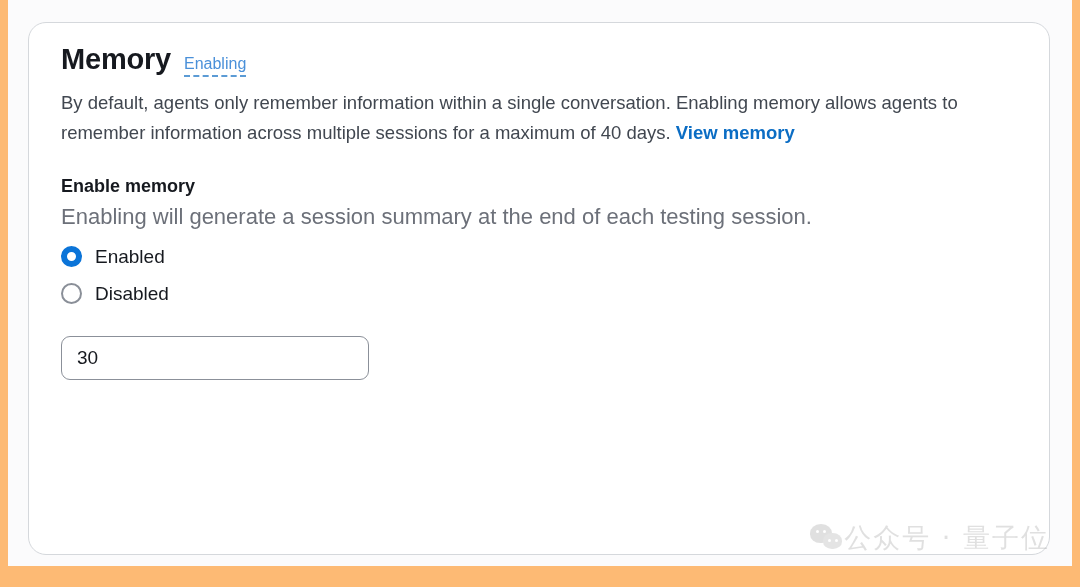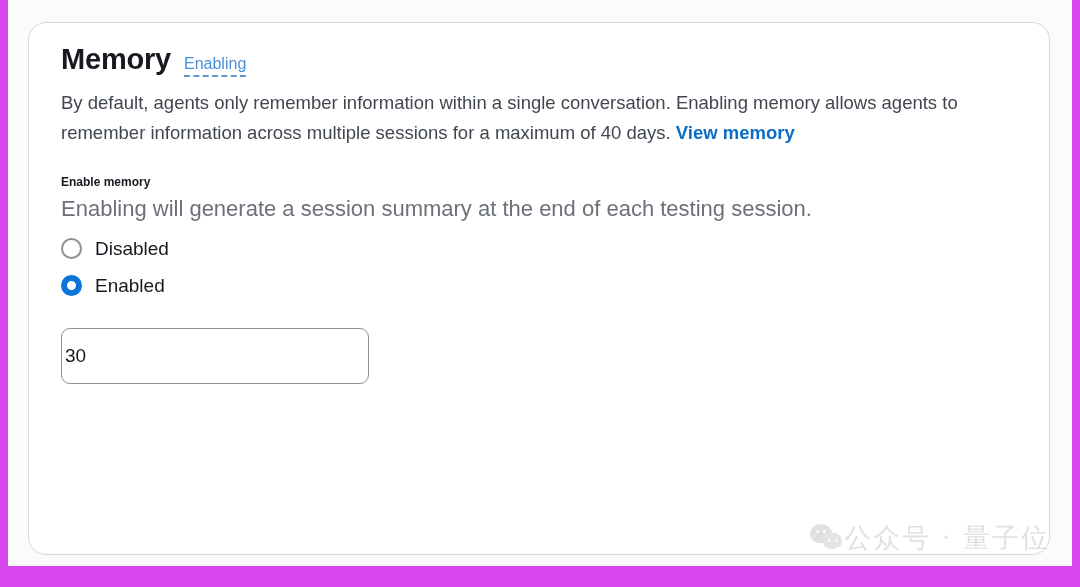--- a/index.html
+++ b/index.html
@@ -14,21 +14,21 @@
     font-family: "Liberation Sans", sans-serif;
     -webkit-font-smoothing: antialiased;
   }
 
   
   .screen {
     position: absolute;
     left: 0; top: 0;
     width: 1080px;
     height: 587px;
-    background: #d946ef;
+    background: #fdba74;
   }
   .page-backdrop {
     position: absolute;
     left: 8px;
     top: 0px;
     width: 1064px;
     height: 566px;
     background: #fbfbfc;
   }
 
@@ -88,21 +88,21 @@
     font-weight: bold;
     text-decoration: none;
     cursor: pointer;
   }
 
   
   .section {
     margin-top: 26px;
   }
   .section-label {
-    font-size: 12px;
+    font-size: 18px;
     font-weight: bold;
     color: #16191f;
     line-height: 1.35;
   }
   .section-desc {
     margin-top: 6px;
     font-size: 22px;
     line-height: 26px;
     color: #6c7079;
     max-width: 960px;
@@ -140,29 +140,29 @@
   .radio-label {
     font-size: 19px;
     color: #16191f;
     line-height: 1;
   }
 
   
   .duration-input {
     margin-top: 14px;
     width: 308px;
-    height: 56px;
+    height: 44px;
     box-sizing: border-box;
     border: 1.6px solid #8b9099;
     border-radius: 9px;
     background: #ffffff;
     font-family: "Liberation Sans", sans-serif;
     font-size: 19px;
     color: #16191f;
-    padding: 0 3px;
+    padding: 0 15px;
     outline: none;
     display: block;
   }
   .field-hint {
     margin-top: 12px;
     font-size: 16.5px;
     color: #6c7079;
     line-height: 1.4;
   }
 
@@ -231,26 +231,26 @@
         <div class="intro">
           <span>By default, agents only remember information within a single conversation. Enabling memory allows agents to remember information across multiple sessions for a maximum of 40 days. </span><a class="link">View memory</a>
         </div>
 
         <div class="section">
           <div class="section-label">Enable memory</div>
           <div class="section-desc">Enabling will generate a session summary at the end of each testing session.</div>
 
           <div class="radio-group">
             <div class="radio-row">
+              <span class="radio-mark on"></span>
+              <span class="radio-label">Enabled</span>
+            </div>
+            <div class="radio-row">
               <span class="radio-mark off"></span>
               <span class="radio-label">Disabled</span>
-            </div>
-            <div class="radio-row">
-              <span class="radio-mark on"></span>
-              <span class="radio-label">Enabled</span>
             </div>
           </div>
         </div>
 
         <div class="section">
 
           <input class="duration-input" type="text" value="30" style="">
 
         </div>
 

